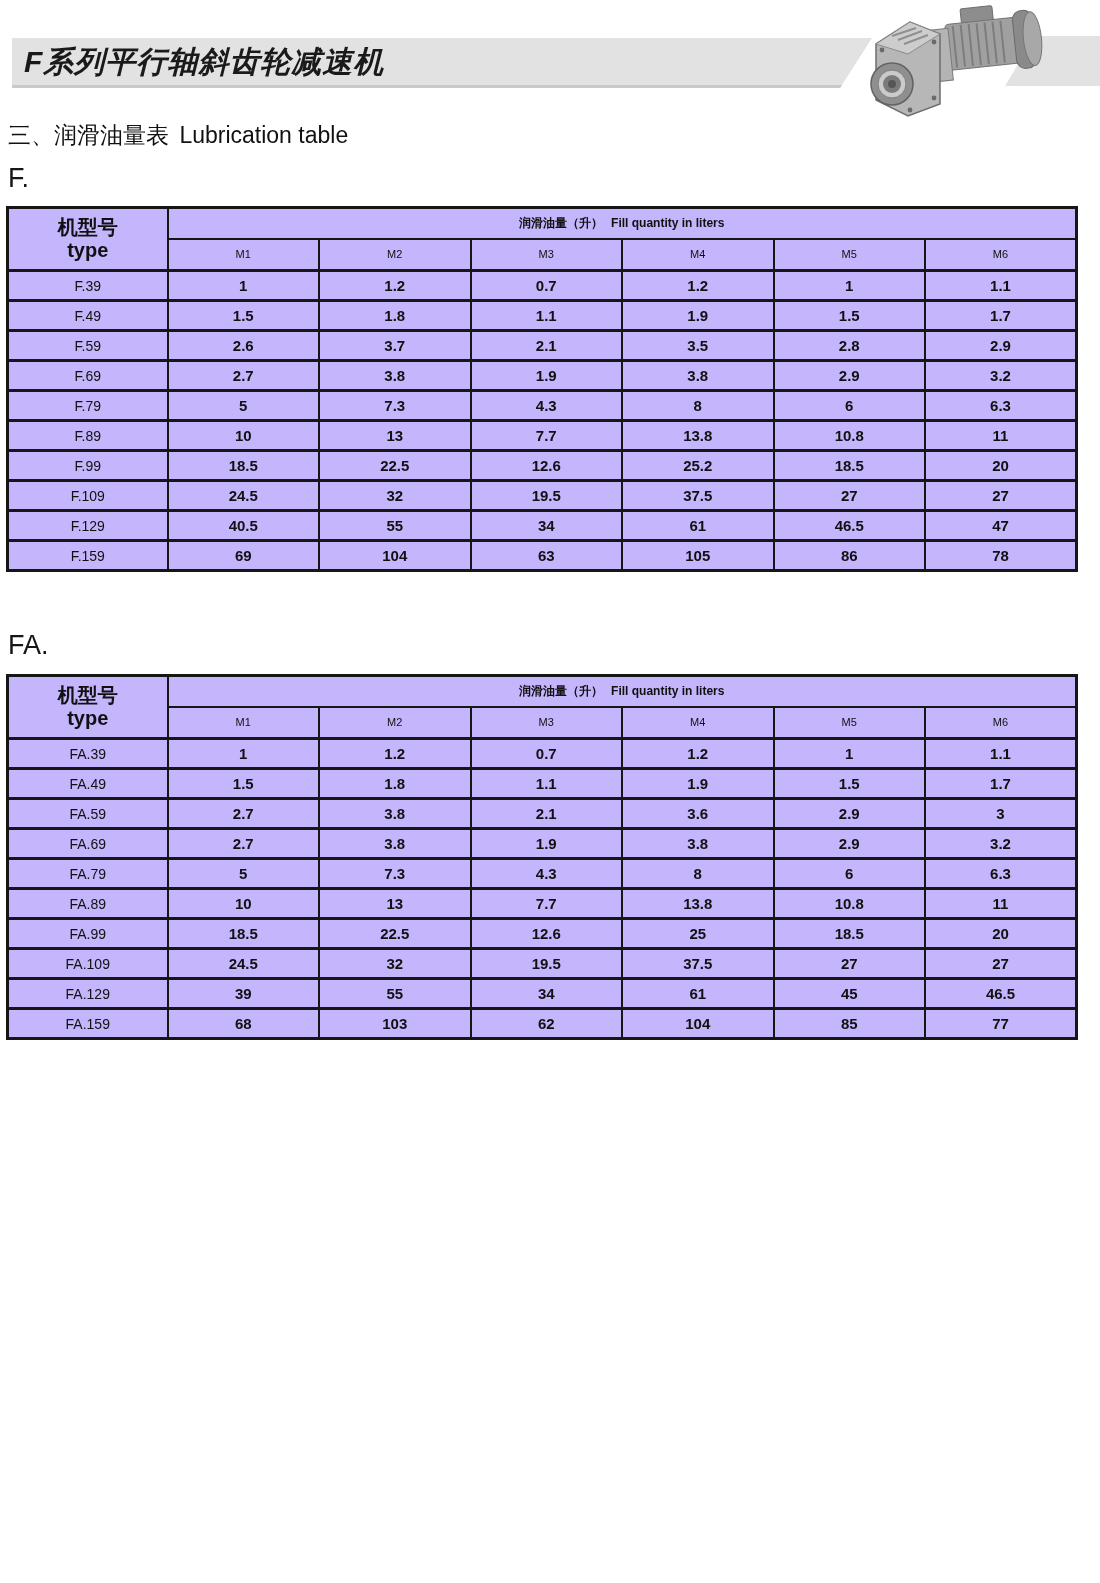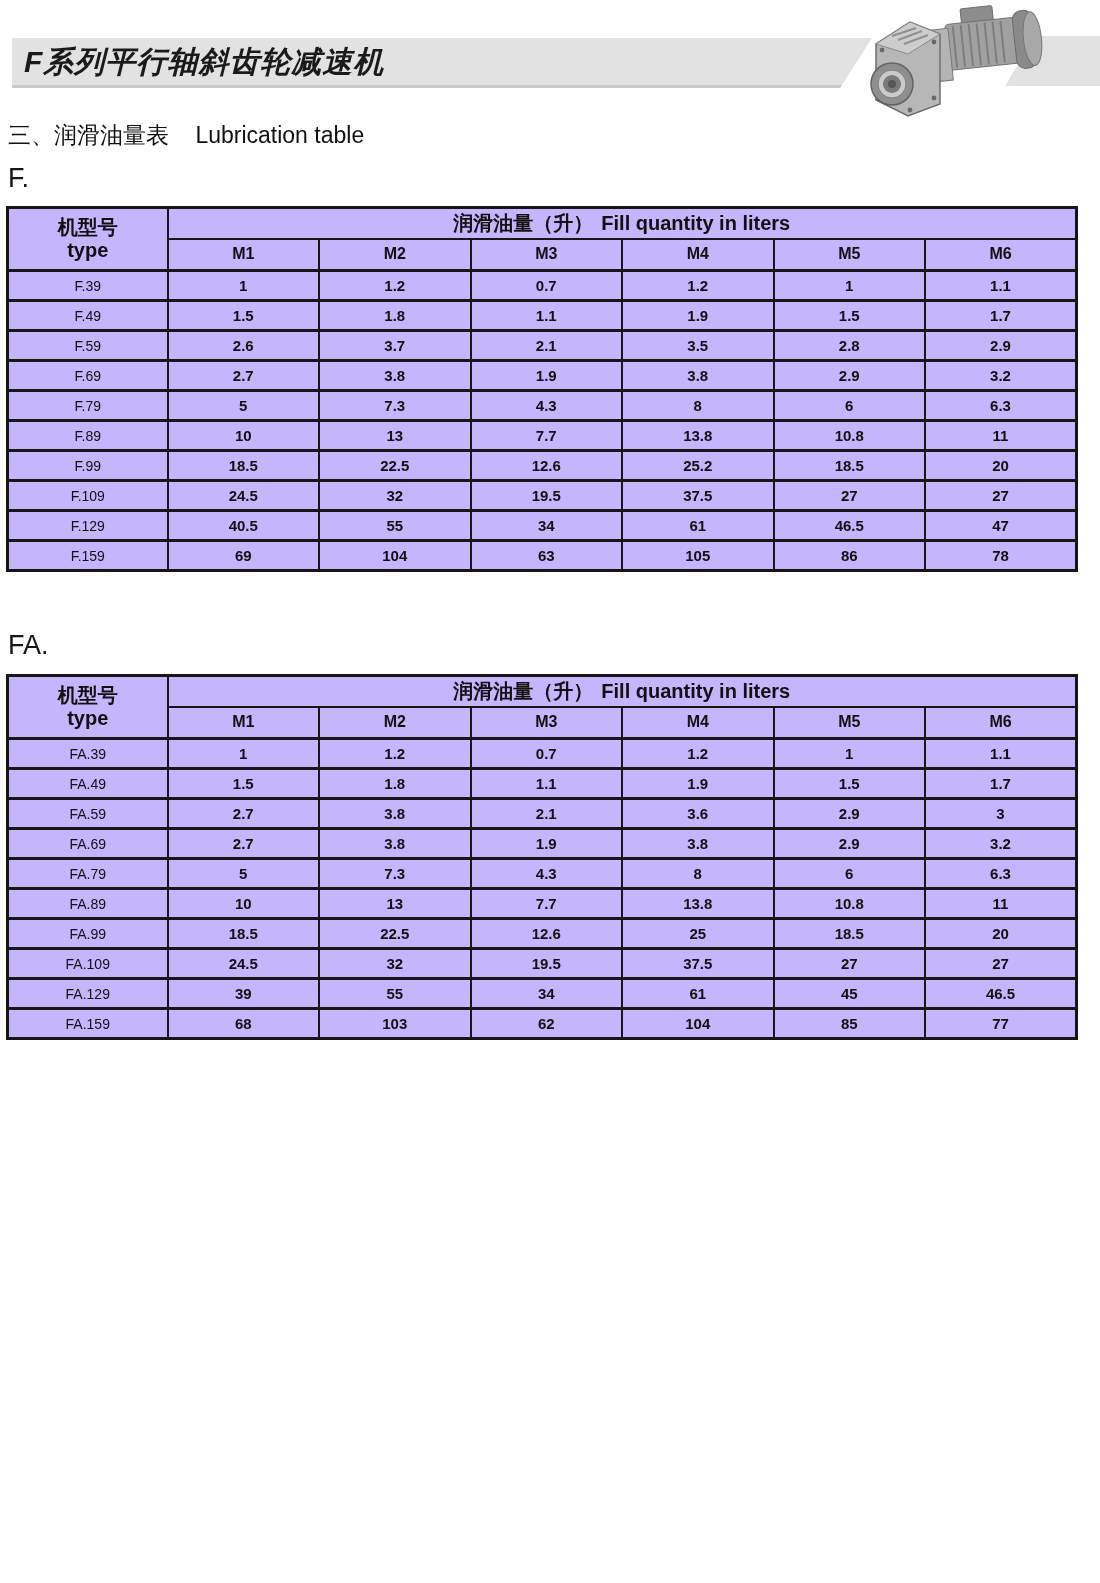--- a/index.html
+++ b/index.html
@@ -39,21 +39,21 @@
   .gear-image {
     position: absolute; left: 852px; top: 2px;
     width: 212px; height: 116px;
   }
   
   .section-heading {
     position: absolute; left: 8px; top: 120px;
     font-size: 23px; white-space: nowrap;
   }
   .section-heading .cn { font-weight: normal; text-align: center; }
-  .section-heading .en { font-weight: normal; margin-left: 20px; }
+  .section-heading .en { font-weight: normal; margin-left: 4px; }
   .table-label {
     position: absolute; left: 8px;
     font-size: 27px; font-weight: normal; color: #161616;
   }
   #label-f  { top: 163px; }
   #label-fa { top: 630px; }
   
   table.lube {
     position: absolute; left: 6px;
     width: 1072px;
@@ -72,23 +72,23 @@
     vertical-align: middle;
     padding: 0;
   }
   table.lube tbody th, table.lube tbody td { border-top-width: 3px; }
   tr.hrow1 { height: 31px; }
   tr.hrow2 { height: 32px; }
   table.lube tbody tr { height: 30px; }
   .type-head { line-height: 1.15; }
   .type-head .cn { display: block; font-size: 20px; font-weight: bold; }
   .type-head .en { display: block; font-size: 20px; font-weight: bold; text-align: center; }
-  .fill-head { font-size: 20px; font-weight: bold; white-space: nowrap; margin-top: 27px; }
+  .fill-head { font-size: 12px; font-weight: bold; white-space: nowrap; margin-top: 27px; }
   .fill-head .en { margin-left: 8px; }
-  th.m-col { font-size: 16px; font-weight: bold; }
+  th.m-col { font-size: 11px; font-weight: normal; }
   th.rowlabel { font-size: 14px; font-weight: normal; }
   table.lube tbody td { font-size: 15px; font-weight: bold; }
 </style>
 </head>
 <body>
 
 <div class="title-band">
   <span class="band-title">F系列平行轴斜齿轮减速机</span>
 </div>
 

